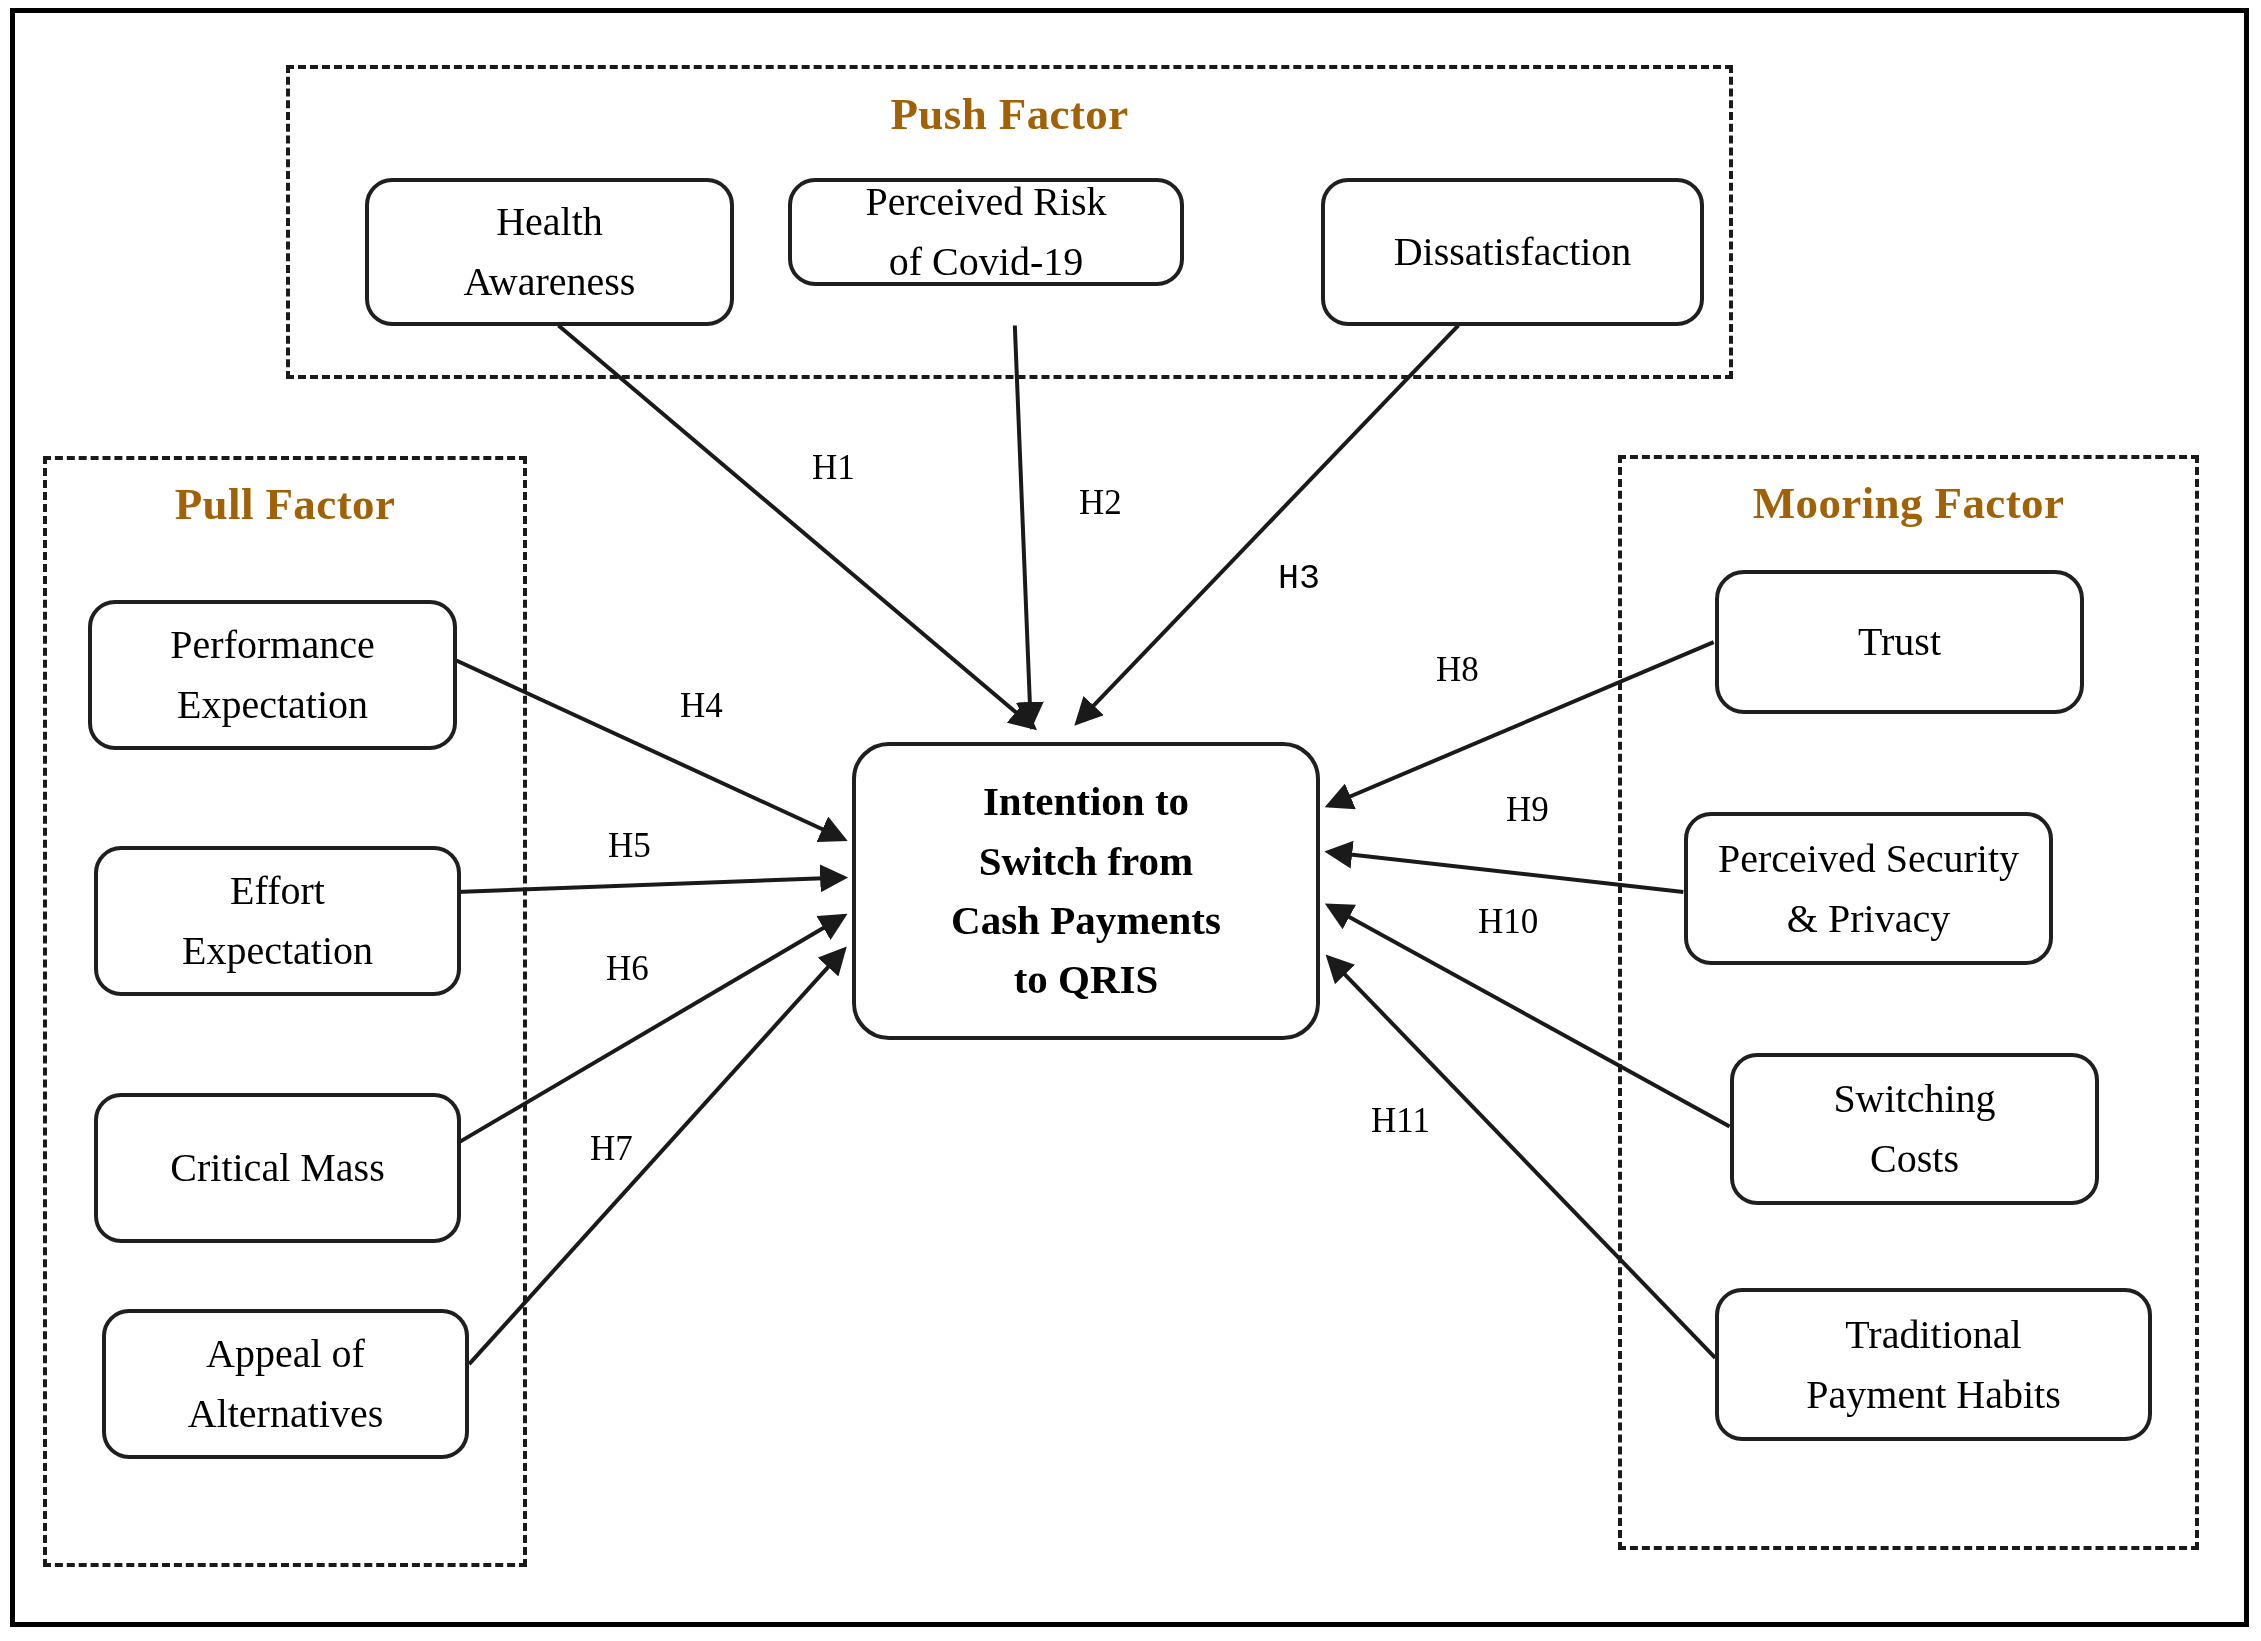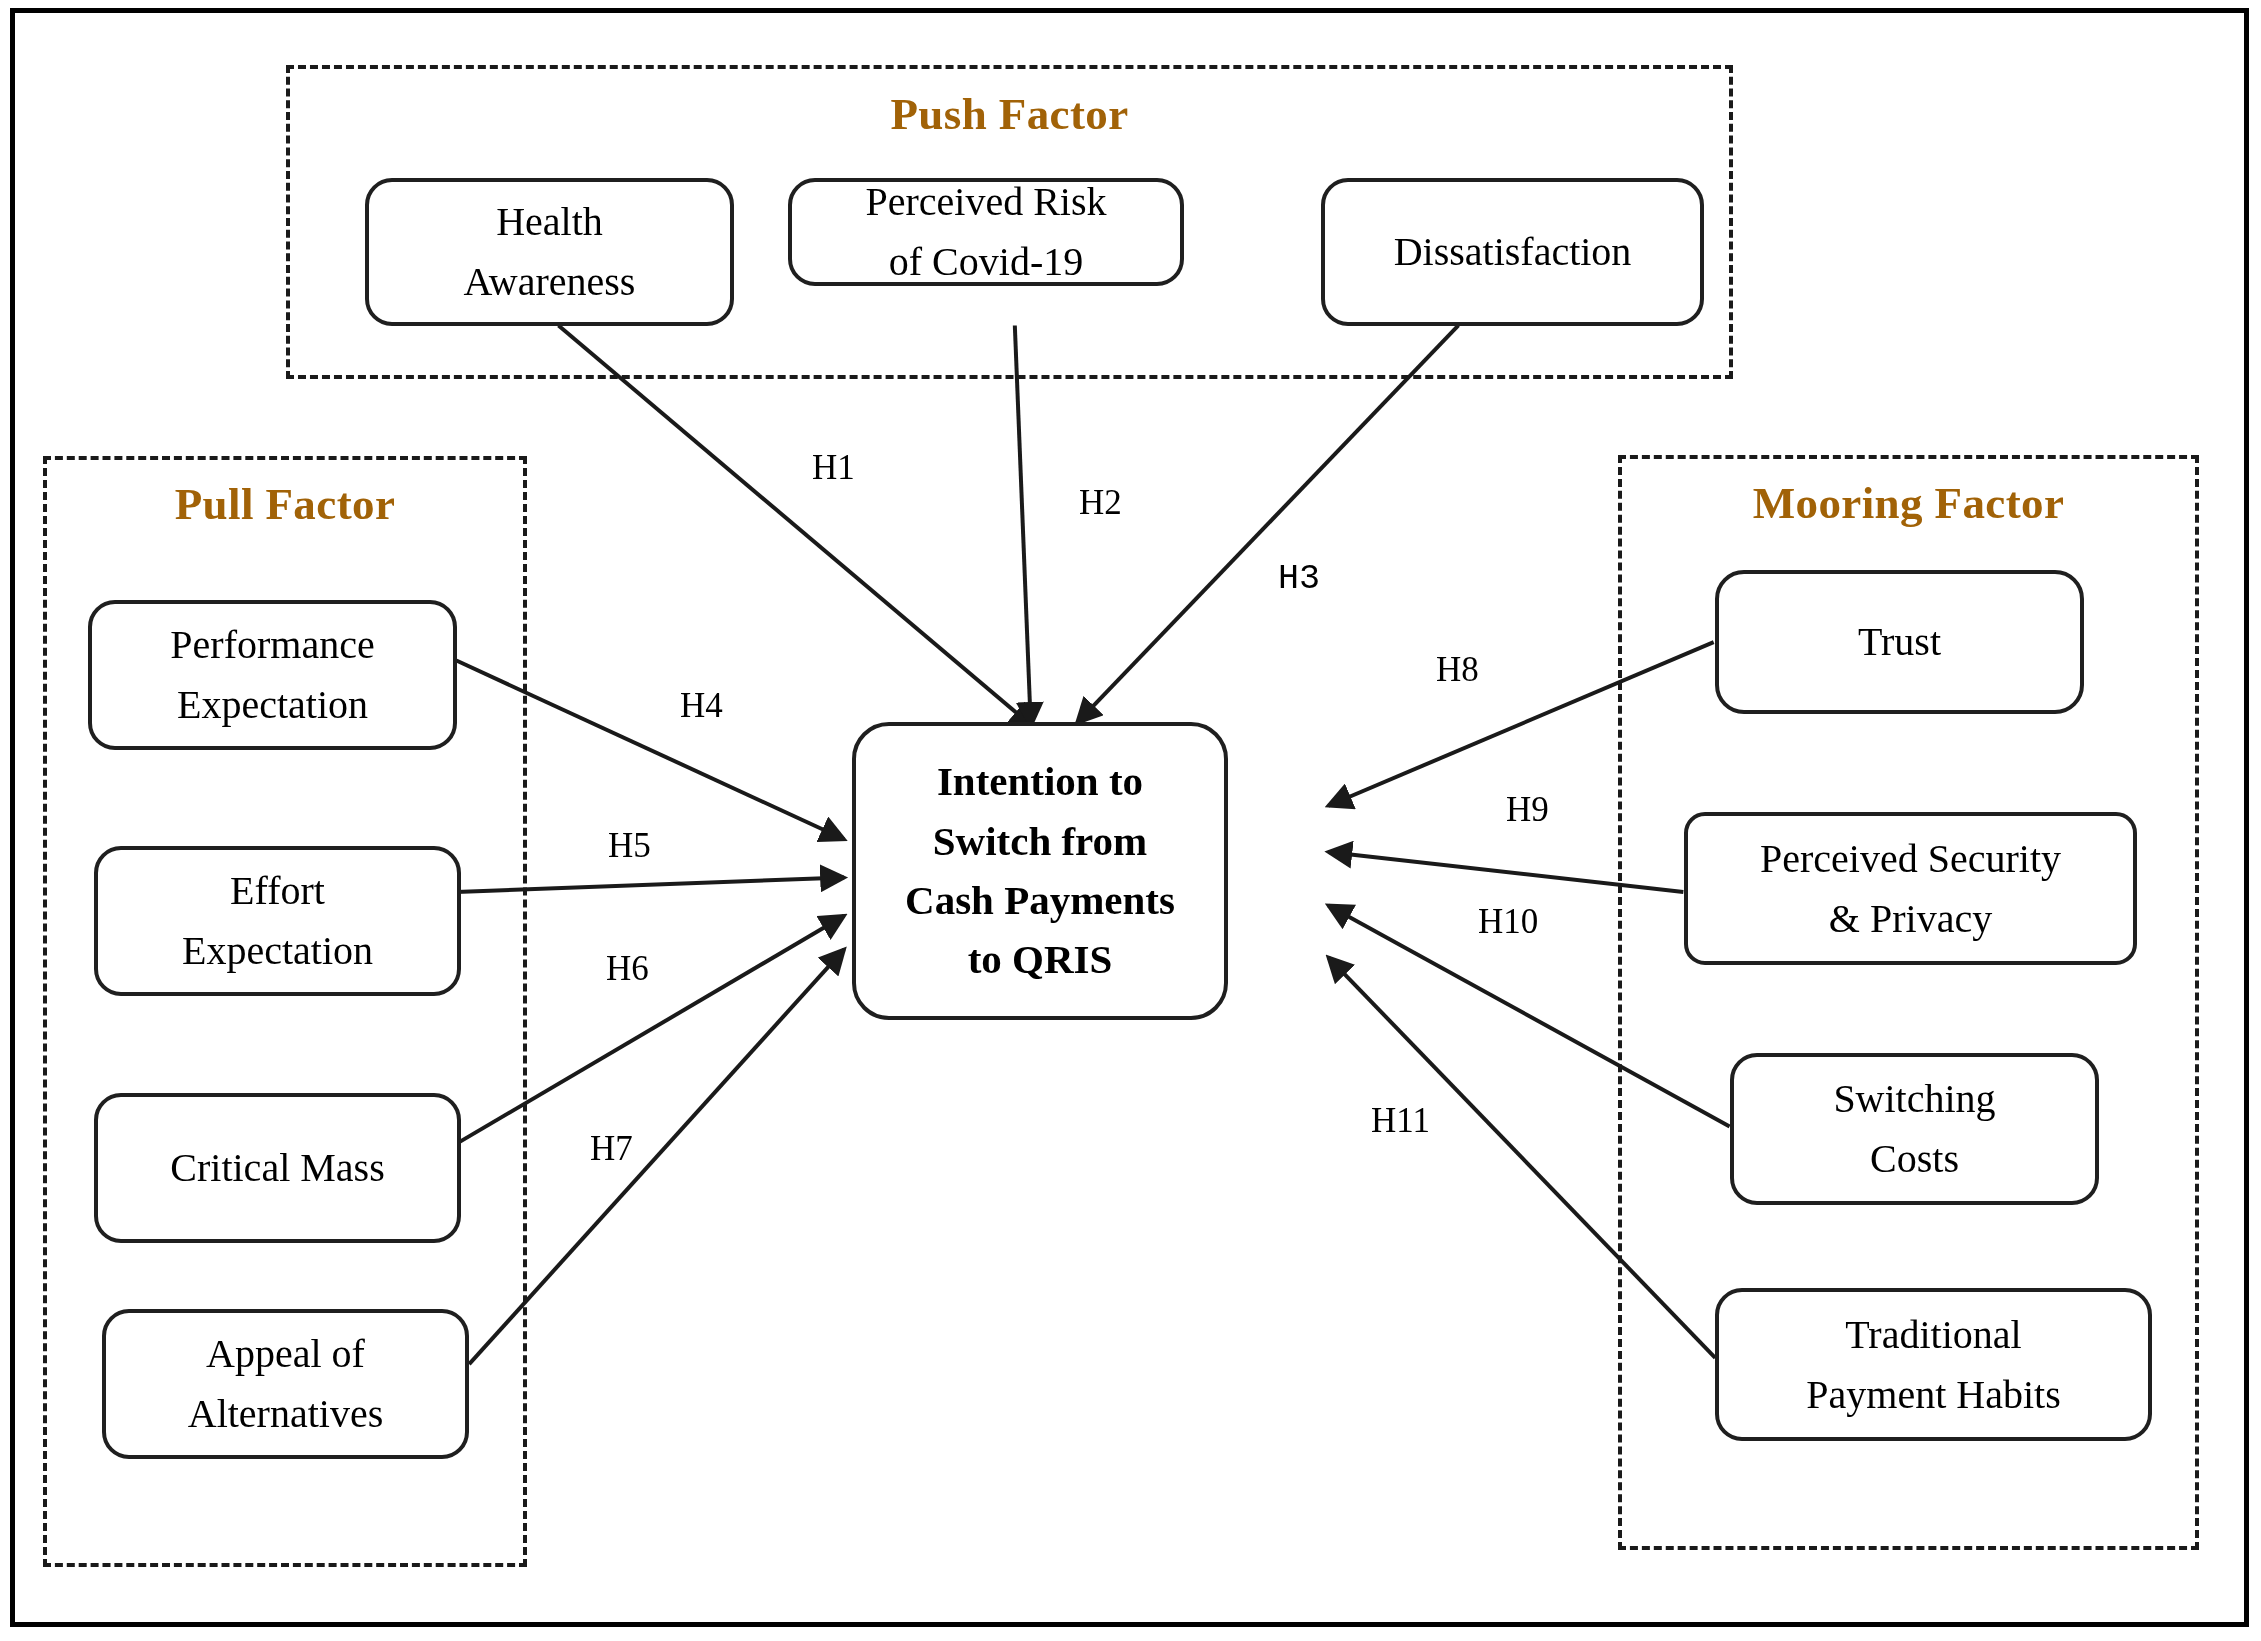--- a/index.html
+++ b/index.html
@@ -157,31 +157,31 @@
     <span>Appeal of<br>Alternatives</span>
   </div>
 
   <div class="group-box" style="left:1618px; top:455px; width:581px; height:1095px;">
     <div class="group-title" style="top:17.6px;">Mooring Factor</div>
   </div>
 
   <div class="node" style="left:1715px; top:570px; width:369px; height:144px;border-radius:29px;">
     <span>Trust</span>
   </div>
-  <div class="node" style="left:1684px; top:812px; width:453px; height:153px;border-radius:21px;">
+  <div class="node" style="left:1684px; top:812px; width:369px; height:153px;">
     <span>Perceived Security<br>&amp; Privacy</span>
   </div>
   <div class="node" style="left:1730px; top:1053px; width:369px; height:152px;">
     <span>Switching<br>Costs</span>
   </div>
   <div class="node" style="left:1715px; top:1288px; width:437px; height:153px;">
     <span>Traditional<br>Payment Habits</span>
   </div>
 
-  <div class="node central" style="left:852px; top:722px; width:376px; height:298px;">
+  <div class="node central" style="left:852px; top:742px; width:468px; height:298px;">
     <span>Intention to<br>Switch from<br>Cash Payments<br>to QRIS</span>
   </div>
 
   <div class="hyp-label" style="left:812px; top:448px;">H1</div>
   <div class="hyp-label" style="left:1079px; top:483px;">H2</div>
   <div class="hyp-label" style="left:1278px; top:559px;font-family:Liberation Mono, monospace;">H3</div>
 
   <div class="hyp-label" style="left:680px; top:686px;">H4</div>
   <div class="hyp-label" style="left:608px; top:826px;">H5</div>
   <div class="hyp-label" style="left:606px; top:949px;">H6</div>

